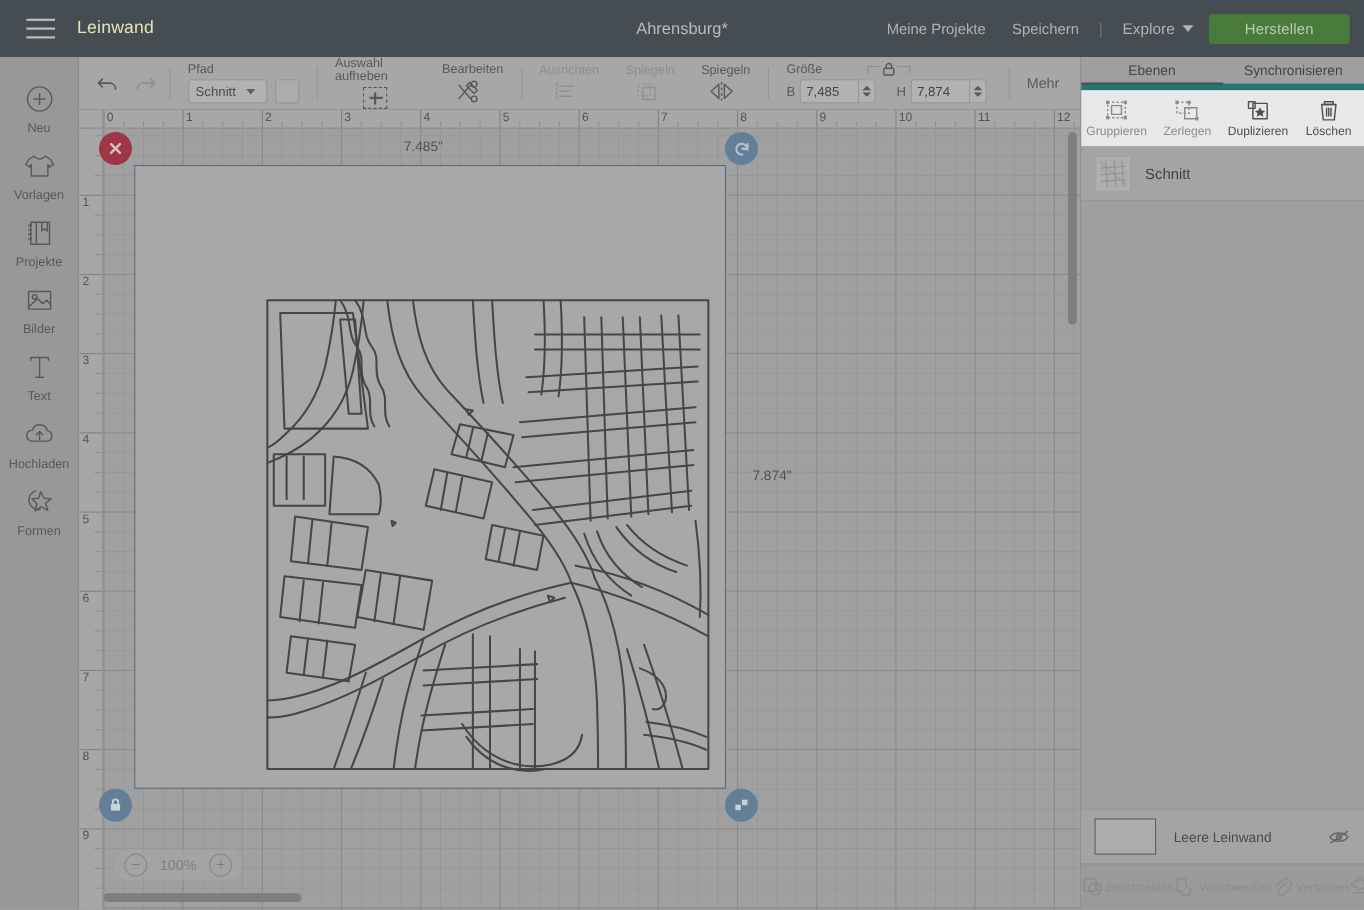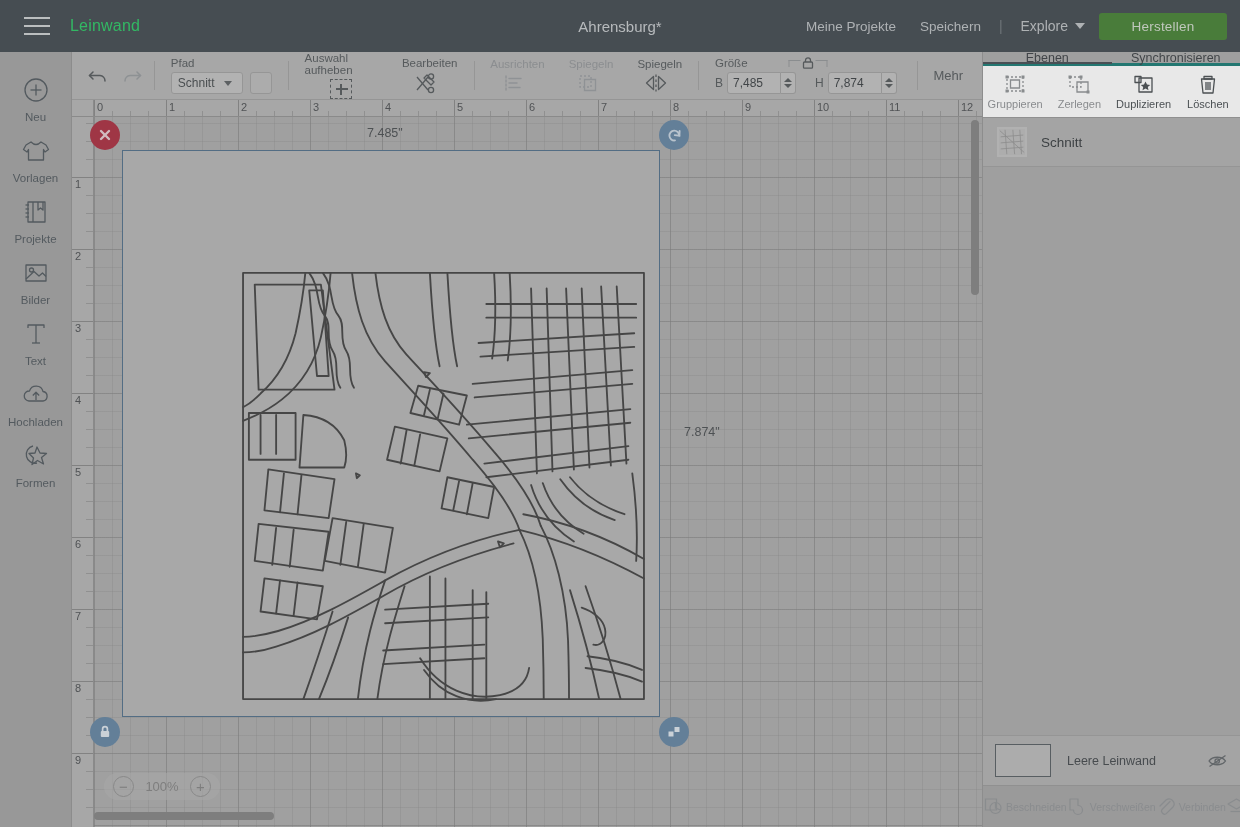--- a/index.html
+++ b/index.html
@@ -23,21 +23,21 @@
     display: flex; align-items: center;
   }
   .hamburger {
     width: 26px; height: 18px;
     margin-left: 24px; margin-right: 20px;
     display: flex; flex-direction: column; justify-content: space-between;
     cursor: pointer;
   }
   .hamburger span { display: block; height: 2px; background: #c9ccce; width: 100%; }
   .topbar-appname {
-    color: #22c55e; font-size: 16px; letter-spacing: .2px;
+    color: #fef9c3; font-size: 16px; letter-spacing: .2px;
   }
   .topbar-title {
     position: absolute; left: 0; right: 0; top: 0; height: 52px;
     display: flex; align-items: center; justify-content: center;
     color: #c3c7ca; font-size: 15px; pointer-events: none;
   }
   .topbar-right {
     margin-left: auto; display: flex; align-items: center; gap: 0px;
     padding-right: 13px;
   }
@@ -226,21 +226,21 @@
   .lock-line.r { border-left: none; }
   .more-wrap { display: flex; align-items: center; gap: 7px; cursor: pointer; font-size: 13px; color: #4d5255; }
 
   
   .rightpanel {
     position: absolute; left: 982px; top: 52px;
     width: 258px; height: 775px;
     background: #a7a7a7;
     border-left: 1px solid #919191;
   }
-  .rp-tabs { display: flex; height: 14px; border-bottom: 3px solid #0f766e; }
+  .rp-tabs { display: flex; height: 30px; border-bottom: 6px solid #0f766e; }
   .rp-tab {
     flex: 1; display: flex; align-items: center; justify-content: center;
     font-size: 12.5px; color: #33383c; cursor: pointer; position: relative;
   }
   .rp-tab.active::after {
     content:''; position:absolute; left:0; right:0; bottom:-1px; height: 2px; background: #3d454b;
   }
   .rp-actions {
     display: flex; height: 52px; background: #ffffff; border-bottom: 1px solid #949494;
   }

